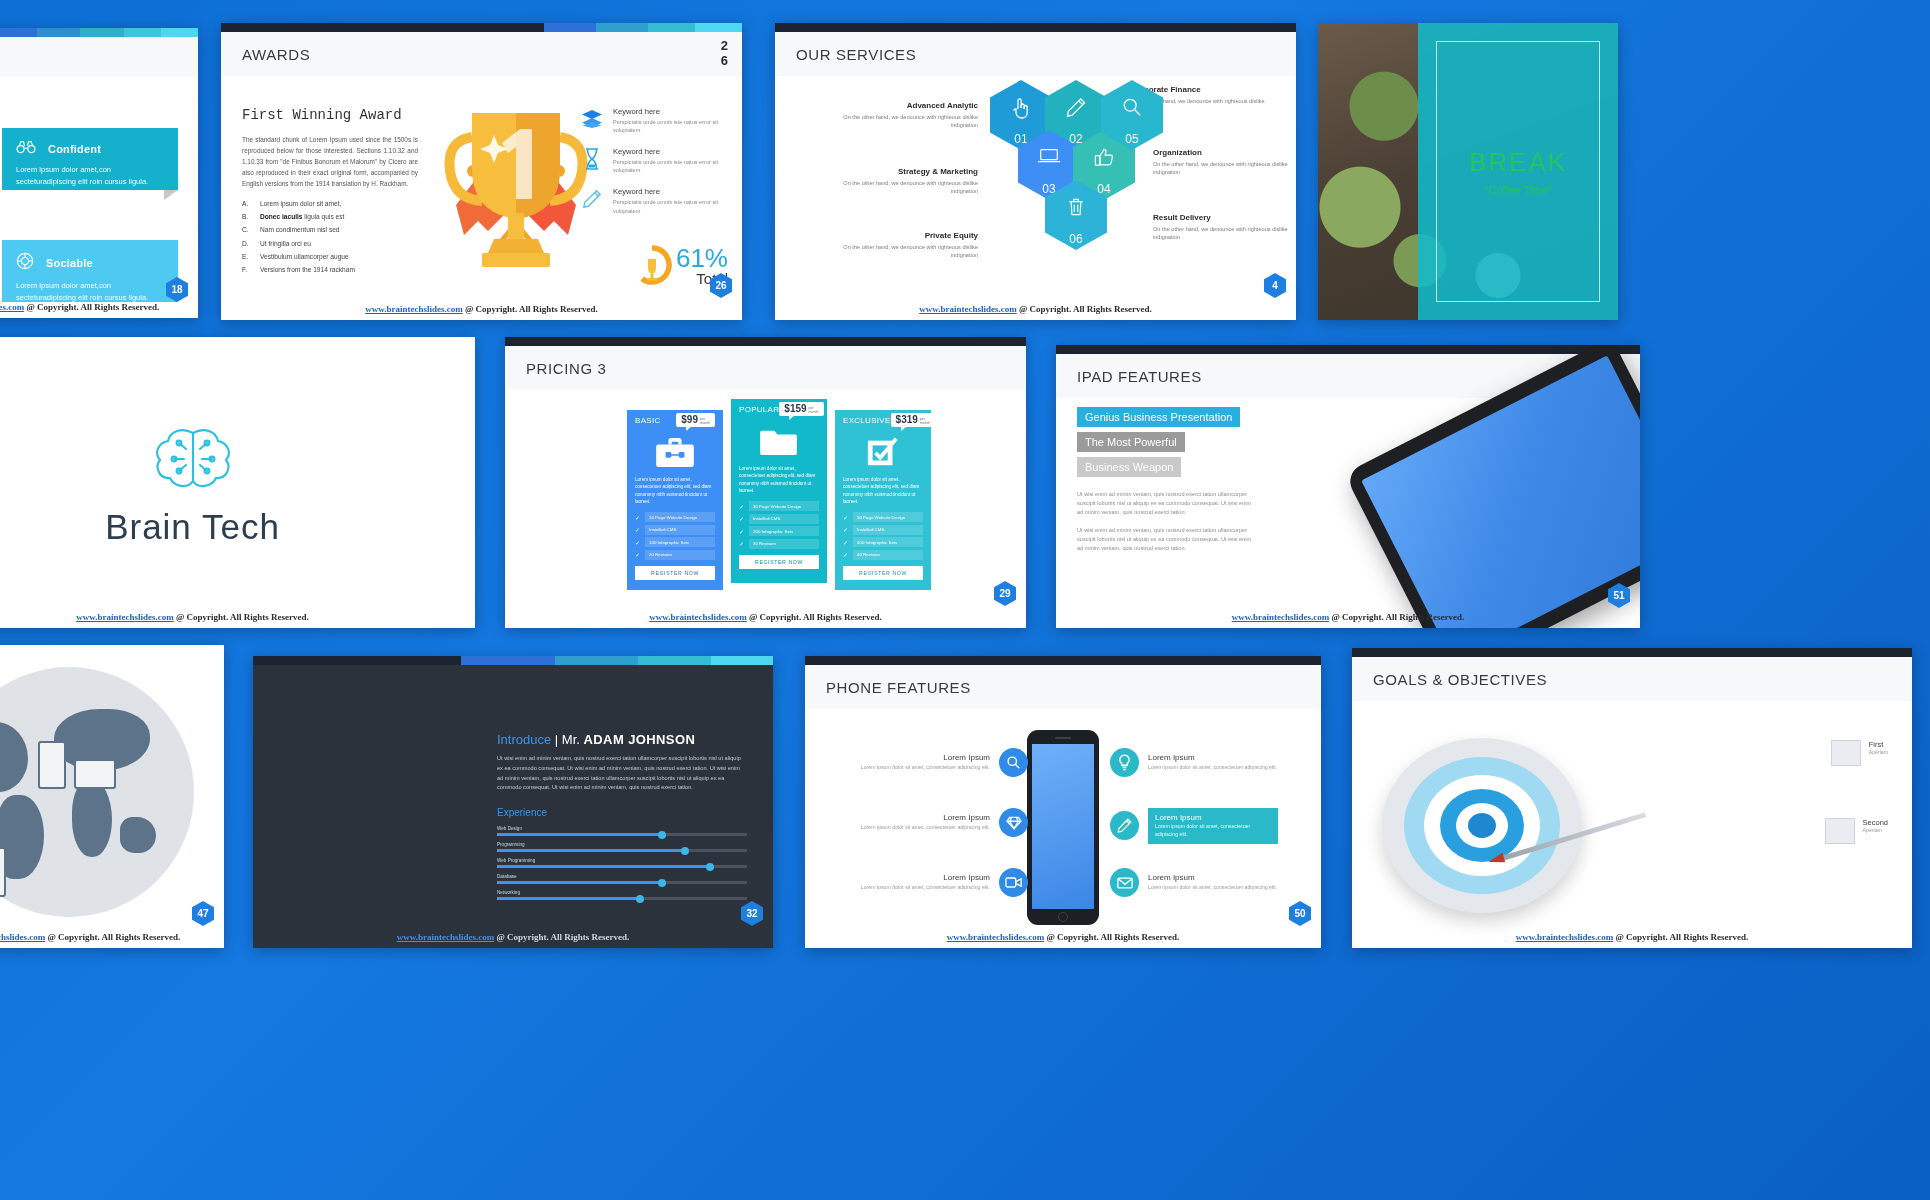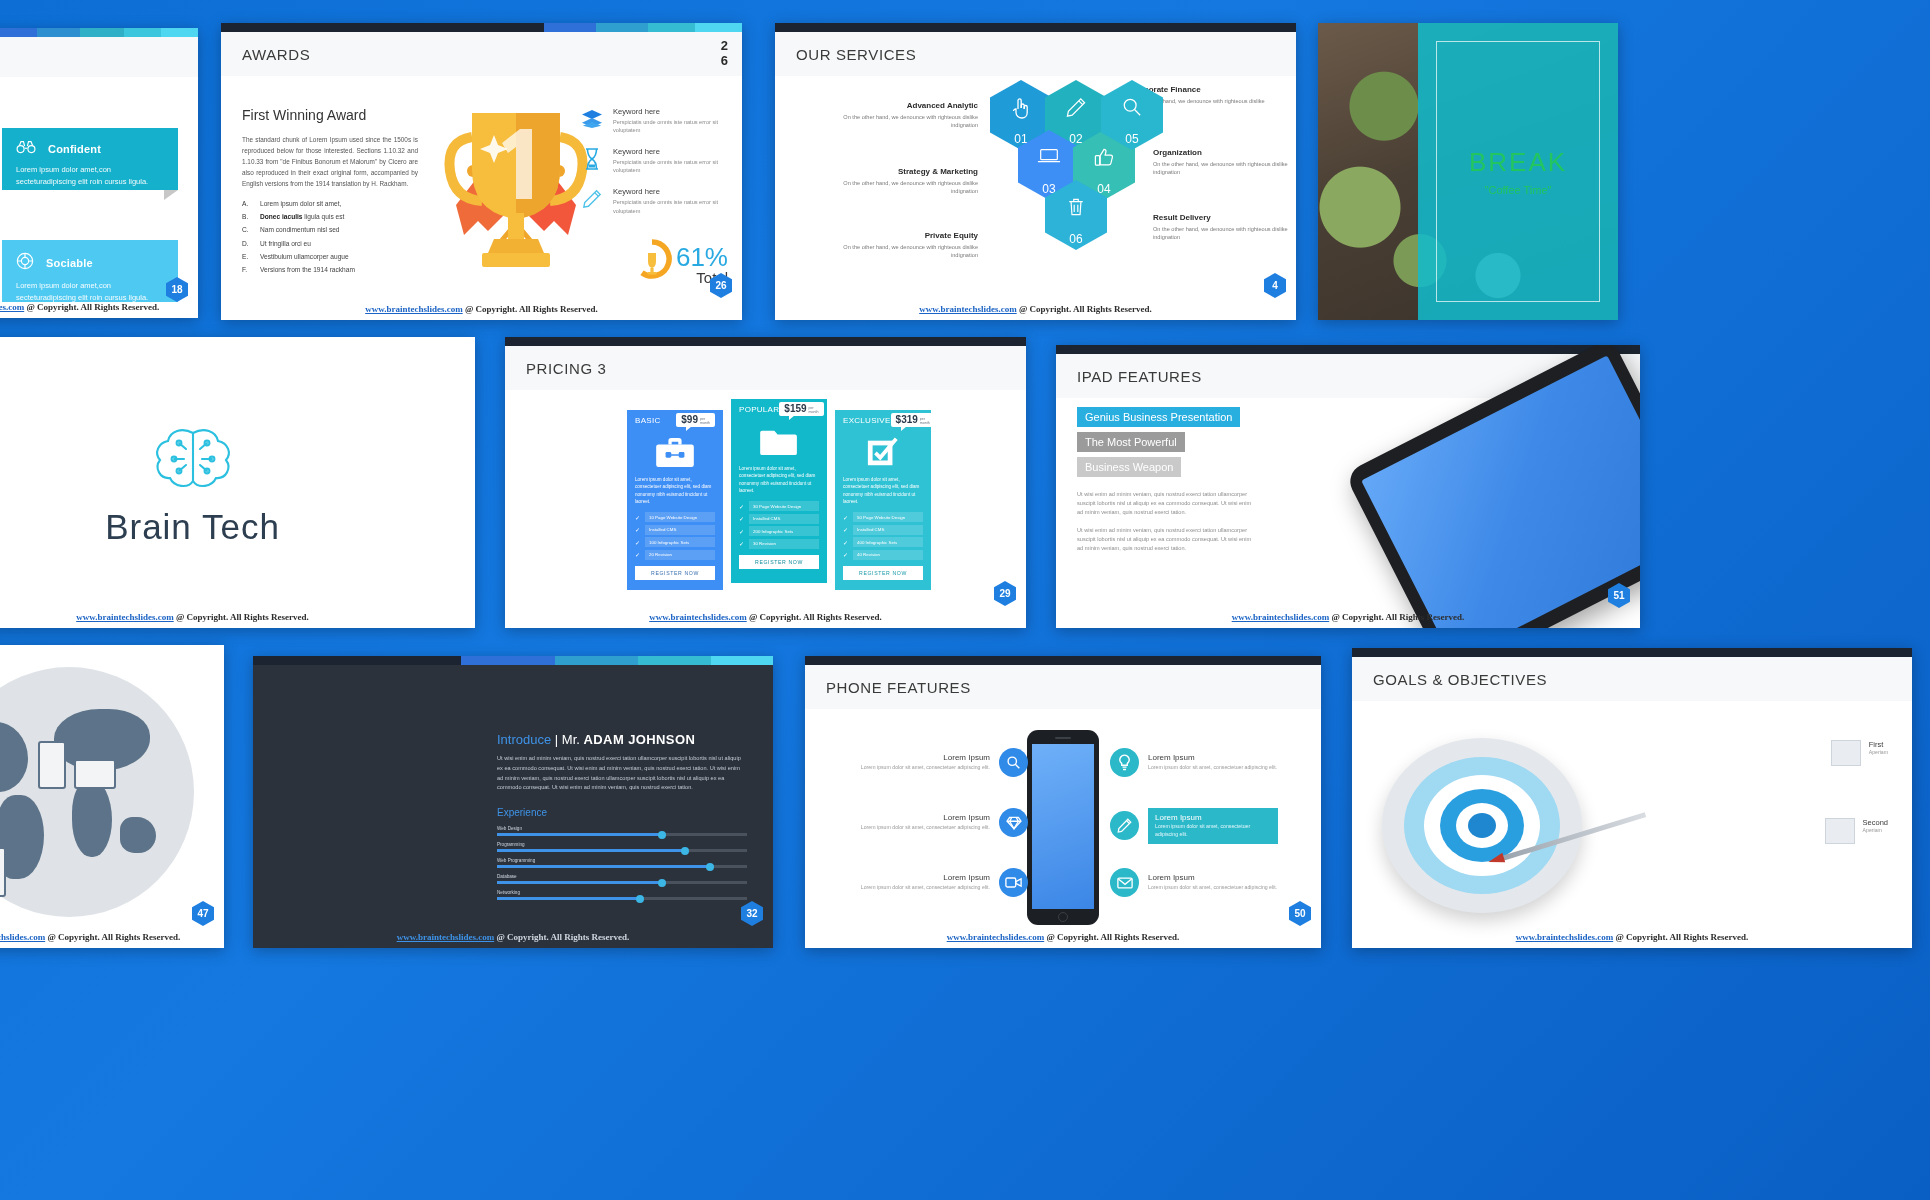--- a/index.html
+++ b/index.html
@@ -58,34 +58,34 @@
   .trait-body { font-size: 7.5px; line-height: 1.55; opacity: .95; }
   .trait .corner { position:absolute; right:0; bottom:-10px; width:0;height:0;
         border-left:14px solid rgba(0,0,0,.22); border-bottom:10px solid transparent;}
 
   
   #s-awards { left: 221px; top: 23px; width: 521px; height: 297px; }
   #s-awards .headerband { height: 44px; padding-left: 21px; }
   #s-awards .slide-title { font-size: 15px; }
   .aw-wrap { position:absolute; top:62px; left:0; right:0; bottom:0; }
   .aw-left { position:absolute; left:21px; top:22px; width:176px; }
-  .aw-h { font-size: 14px; color:#333; margin-bottom:11px; }
+  .aw-h { font-size: 14px; color:#333; margin-bottom:11px;font-family:Liberation Mono, monospace; }
   .aw-p { font-size: 6.4px; line-height:1.72; color:#555; text-align: justify; }
   .aw-list { margin-top:11px; }
   .aw-list li { list-style:none; font-size:6.6px; color:#444; margin-bottom:6.2px;
         display:flex; gap:10px; }
   .aw-list .k { width: 8px; color:#333; }
   .aw-list b { color:#222; }
   .trophy { position:absolute; left: 195px; top: 10px; width: 200px; height: 185px; }
   .aw-key { position:absolute; left: 360px; top: 22px; width: 150px; }
   .kw { display:flex; gap:10px; margin-bottom: 13px; align-items:flex-start;}
   .kw .ki { width: 22px; flex: 0 0 22px; height: 24px; display:flex; align-items:center; justify-content:center;}
   .kw .kt { font-size: 7.6px; color:#3b3b3b; margin-bottom:2px;}
   .kw .kd { font-size: 5.6px; color:#8a8a8a; line-height:1.45;}
-  .pct-wrap { position:absolute; right:14px; bottom:35px; display:flex; align-items:flex-end; gap:4px;}
+  .pct-wrap { position:absolute; right:14px; bottom:29px; display:flex; align-items:flex-start; gap:4px;}
   .pct-num { font-size: 26px; color:#29a9e1; font-weight:300; line-height:1;}
   .pct-lbl { font-size: 15px; color:#3a3a3a; line-height:1; text-align:right;}
 
   
   #s-serv { left: 775px; top: 23px; width: 521px; height: 297px; }
   #s-serv .headerband { height: 44px; padding-left: 21px; }
   #s-serv .slide-title { font-size: 15px; }
   .hexgrid { position:absolute; left: 215px; top: 57px; width: 180px; height: 215px; }
   .hex {
     position: absolute; width: 62px; height: 70px;

